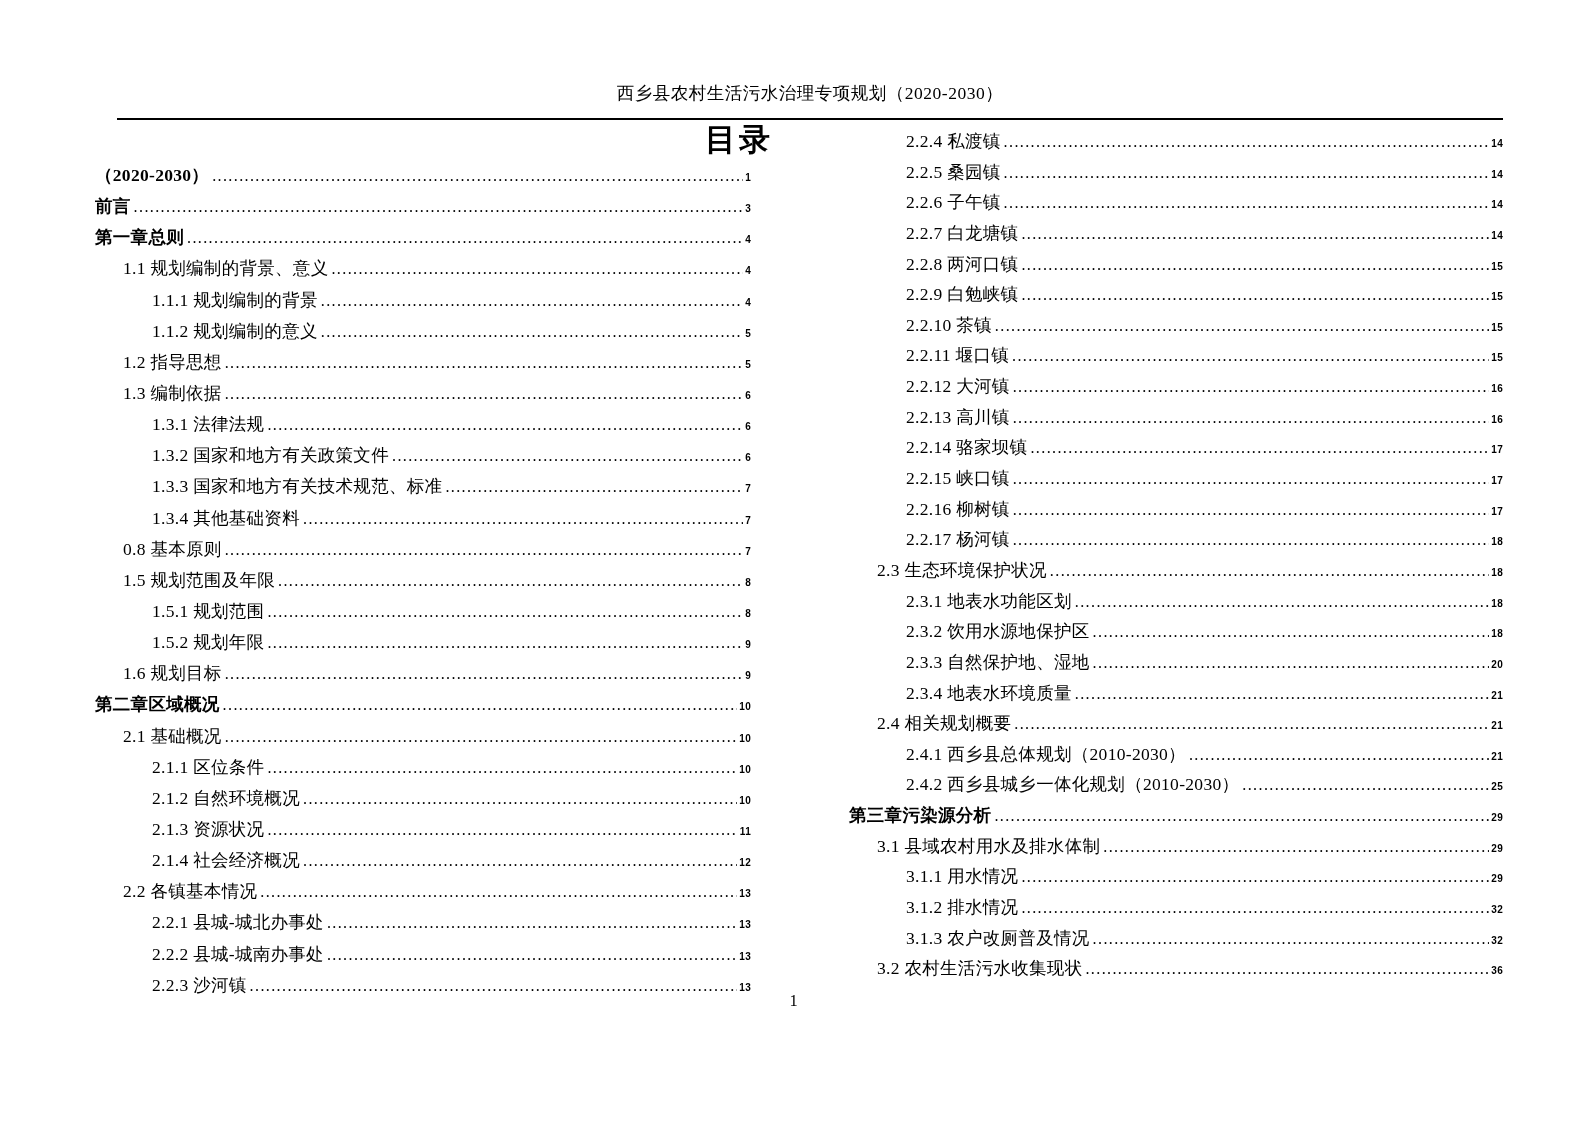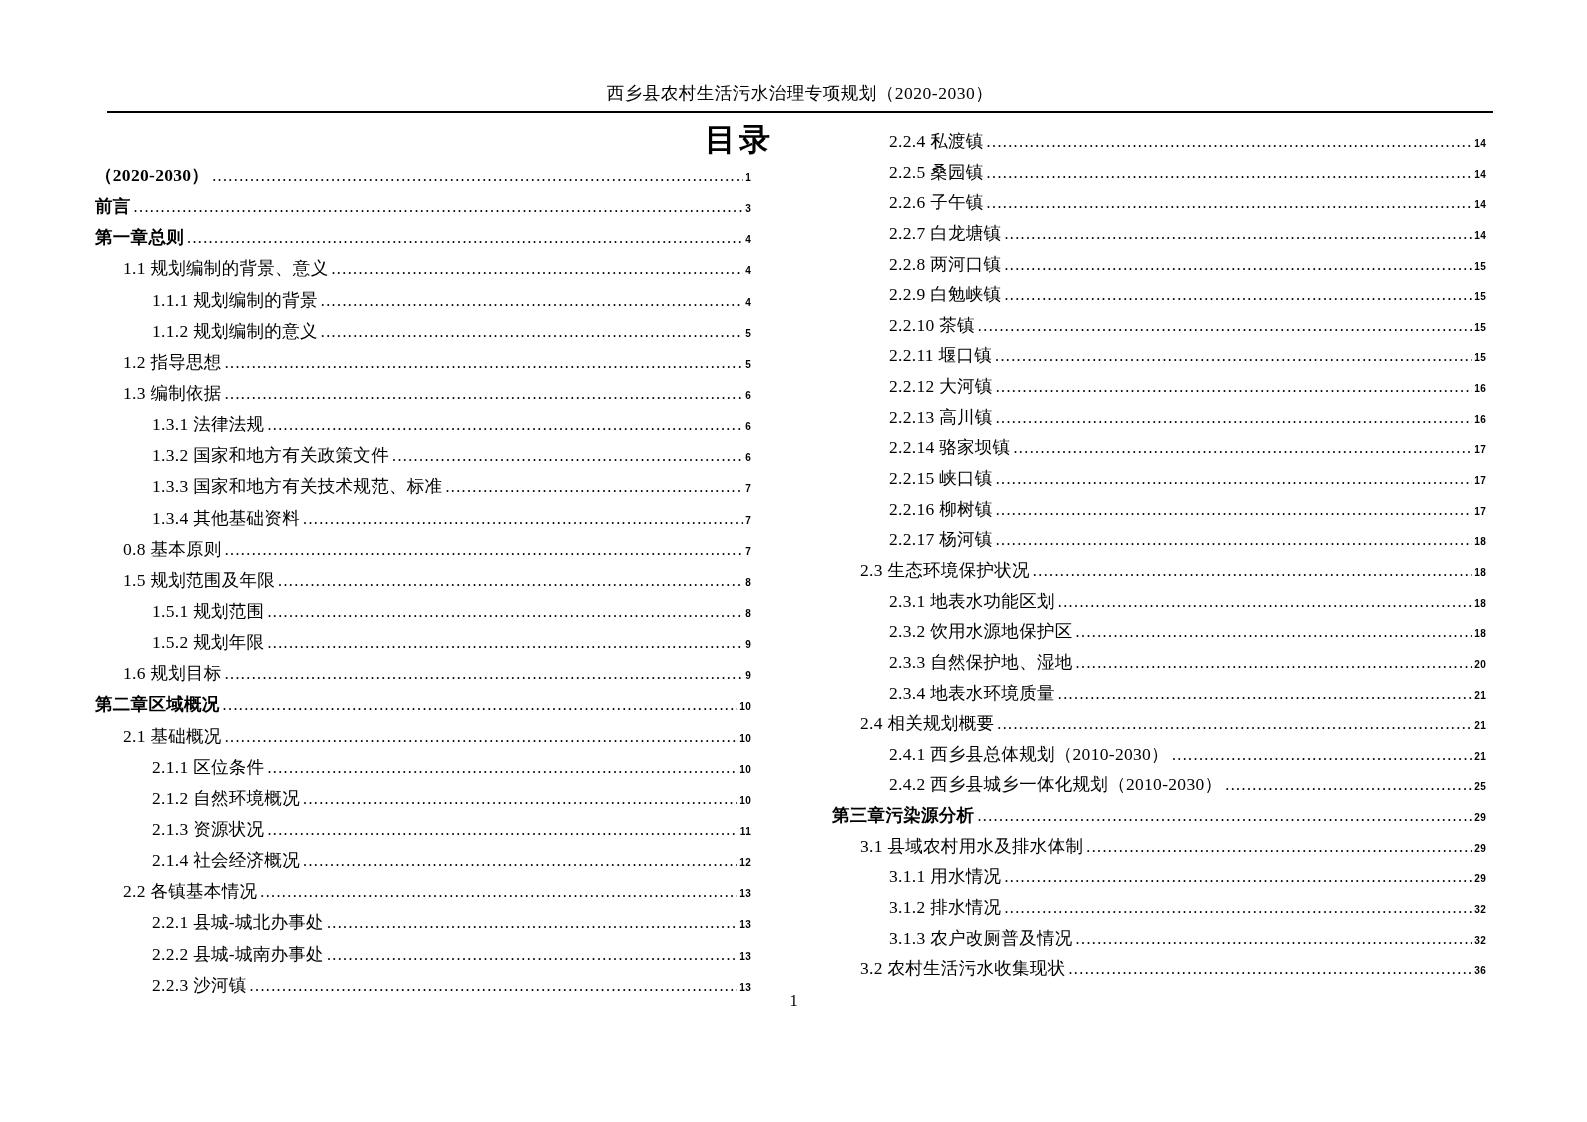--- a/index.html
+++ b/index.html
@@ -8,43 +8,43 @@
     position: relative;
     width: 1587px;
     height: 1122px;
     background: #ffffff;
     color: #000;
     font-family: "Liberation Serif", "DejaVu Serif", serif;
     overflow: hidden;
   }
   .page-header {
     position: absolute;
-    left: 107px;
+    left: 117px;
     top: 82px;
     width: 1386px;
     text-align: center;
     font-size: 17.5px;
     line-height: 22px;
-    padding-bottom: 7px;
+    padding-bottom: 14px;
     border-bottom: 2px solid #000;
     letter-spacing: 0.5px;
   }
   .toc-title {
     position: absolute;
     left: 118px;
     top: 119px;
     width: 655px;
     text-align: right;
     font-size: 31px;
     font-weight: bold;
     letter-spacing: 3px;
   }
   .col { position: absolute; }
   #col-left  { left: 95px;  top: 160px; width: 656px; --rh: 31.15px; }
-  #col-right { left: 832px; top: 126px; width: 654px; --rh: 30.65px; }
+  #col-right { left: 849px; top: 126px; width: 654px; --rh: 30.65px; }
   .row {
     display: flex;
     align-items: baseline;
     height: var(--rh);
     line-height: var(--rh);
     font-size: 17.5px;
     letter-spacing: 0.3px;
   }
   .row.bold { font-weight: bold; }
   .lvl1 .lbl { padding-left: 28px; }

